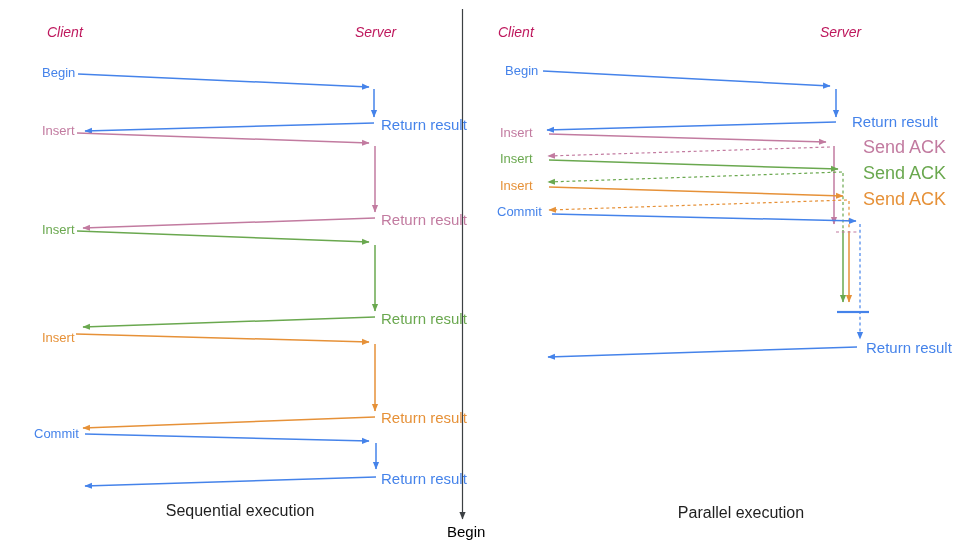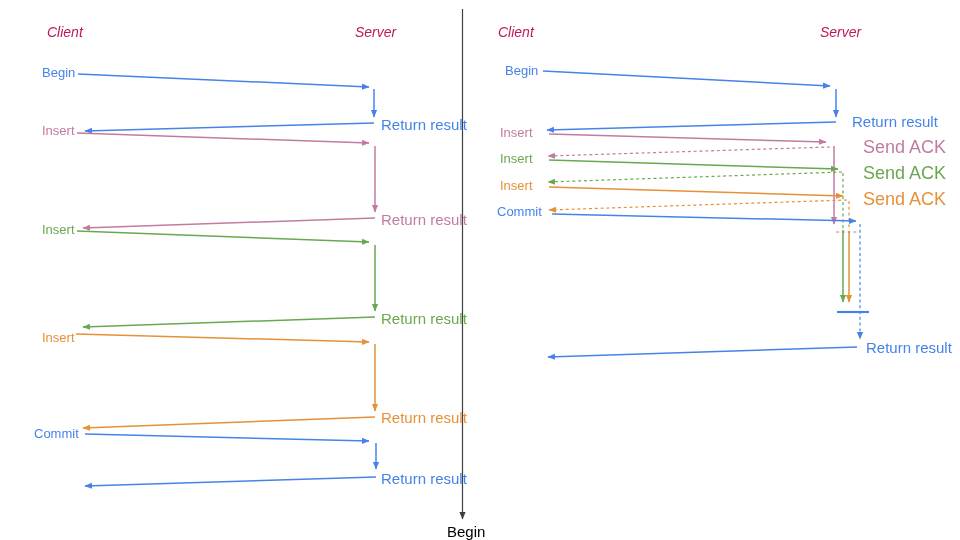--- a/index.html
+++ b/index.html
@@ -110,35 +110,37 @@
 
   <span class="lbl op c-green" style="left:42px;top:223px">Insert</span>
   <span class="lbl res c-green" style="left:381px;top:311px">Return result</span>
 
   <span class="lbl op c-orange" style="left:42px;top:331px">Insert</span>
   <span class="lbl res c-orange" style="left:381px;top:410px">Return result</span>
 
   <span class="lbl op c-blue" style="left:34px;top:427px">Commit</span>
   <span class="lbl res c-blue" style="left:381px;top:471px">Return result</span>
 
+  <span class="lbl cap" style="left:155px;top:502px">Sequential execution</span>
 
   <span class="lbl hdr" style="left:498px;top:25px">Client</span>
   <span class="lbl hdr" style="left:820px;top:25px">Server</span>
 
   <span class="lbl op c-blue" style="left:505px;top:64px">Begin</span>
   <span class="lbl res c-blue" style="left:852px;top:114px">Return result</span>
 
   <span class="lbl op c-pink" style="left:500px;top:126px">Insert</span>
   <span class="lbl ack c-pink" style="left:863px;top:138px">Send ACK</span>
 
   <span class="lbl op c-green" style="left:500px;top:152px">Insert</span>
   <span class="lbl ack c-green" style="left:863px;top:164px">Send ACK</span>
 
   <span class="lbl op c-orange" style="left:500px;top:179px">Insert</span>
   <span class="lbl ack c-orange" style="left:863px;top:190px">Send ACK</span>
 
   <span class="lbl op c-blue" style="left:497px;top:205px">Commit</span>
   <span class="lbl res c-blue" style="left:866px;top:340px">Return result</span>
 
+  <span class="lbl cap" style="left:656px;top:504px">Parallel execution</span>
 
   <span class="lbl time" style="left:447px;top:524px">Begin</span>
 
 </div>
 
 </body></html>

